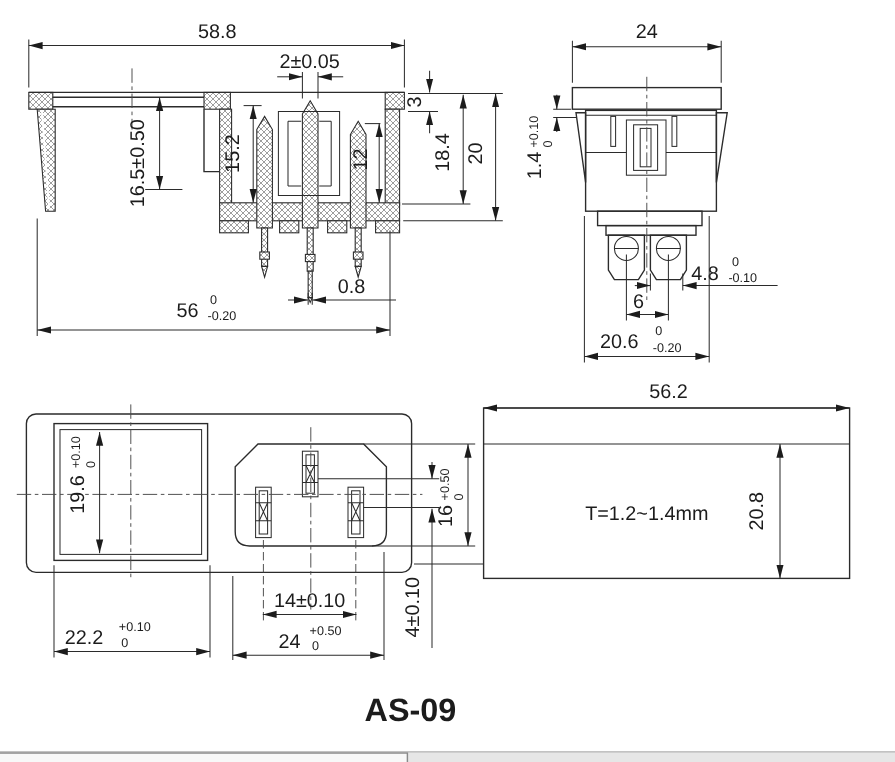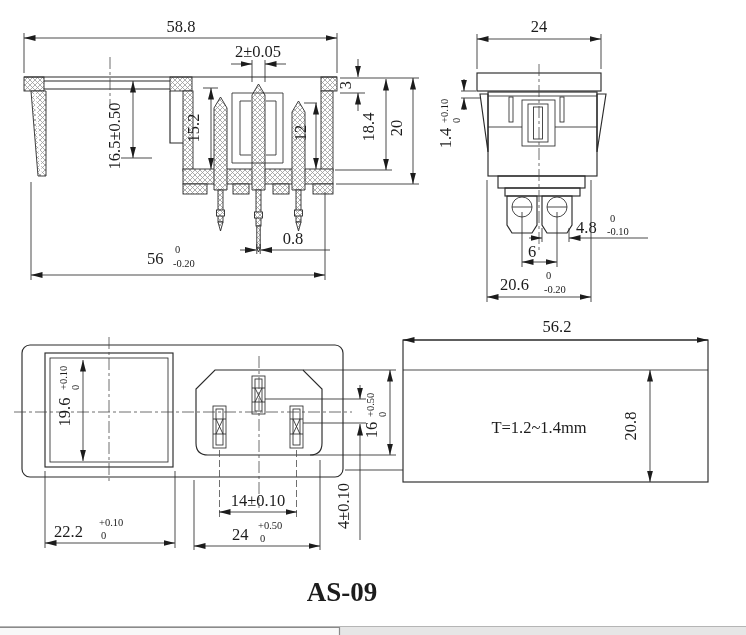--- a/index.html
+++ b/index.html
@@ -1,17 +1,17 @@
 <!DOCTYPE html>
 <html><head>
 <meta charset="utf-8">
 <style>
   html,body{margin:0;padding:0;background:#fff;}
   .stage{position:relative;width:746px;height:635px;background:#ffffff;overflow:hidden;
-         font-family:Liberation Serif, serif;}
+         font-family:Liberation Sans, sans-serif;}
   svg{display:block}
   .ol{fill:none;stroke:#2b2b2b;stroke-width:1.15;stroke-linejoin:miter;}
   .thin{fill:none;stroke:#2b2b2b;stroke-width:0.85;}
   .ha{fill:url(#hx);stroke:#2b2b2b;stroke-width:0.9;}
   .dl{fill:none;stroke:#2b2b2b;stroke-width:0.85;}
   .cl{fill:none;stroke:#4a4a4a;stroke-width:0.8;stroke-dasharray:12 3 3 3;}
   .pc{fill:none;stroke:#4a4a4a;stroke-width:0.8;stroke-dasharray:7 3;}
   text{fill:#1c1c1c;}
   .d{font-size:16.5px;}
   .t{font-size:10.5px;}

